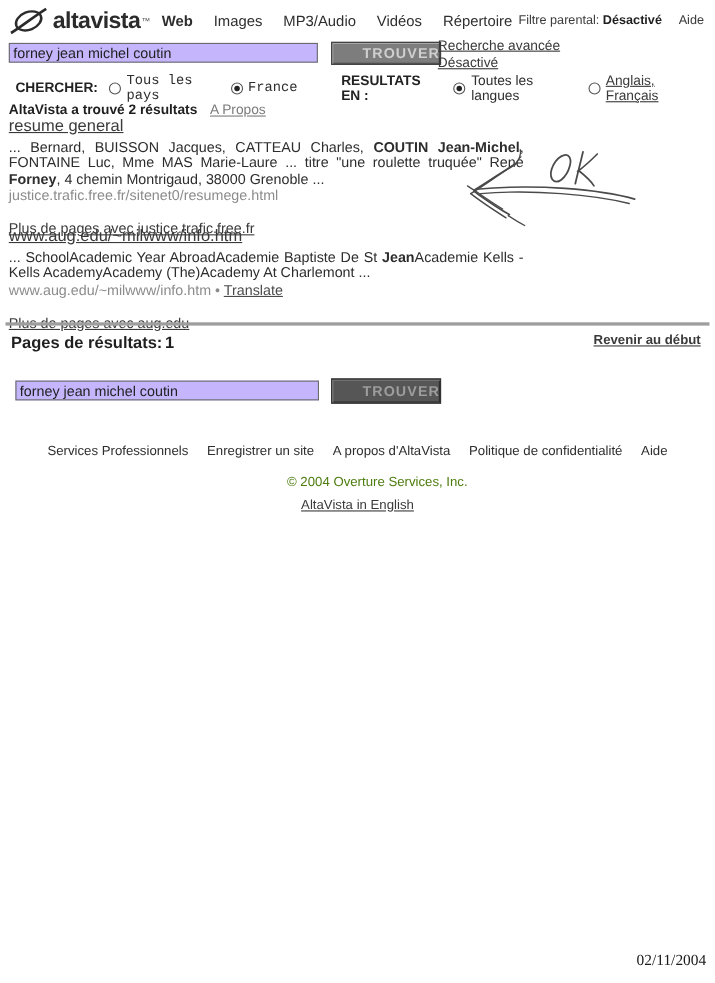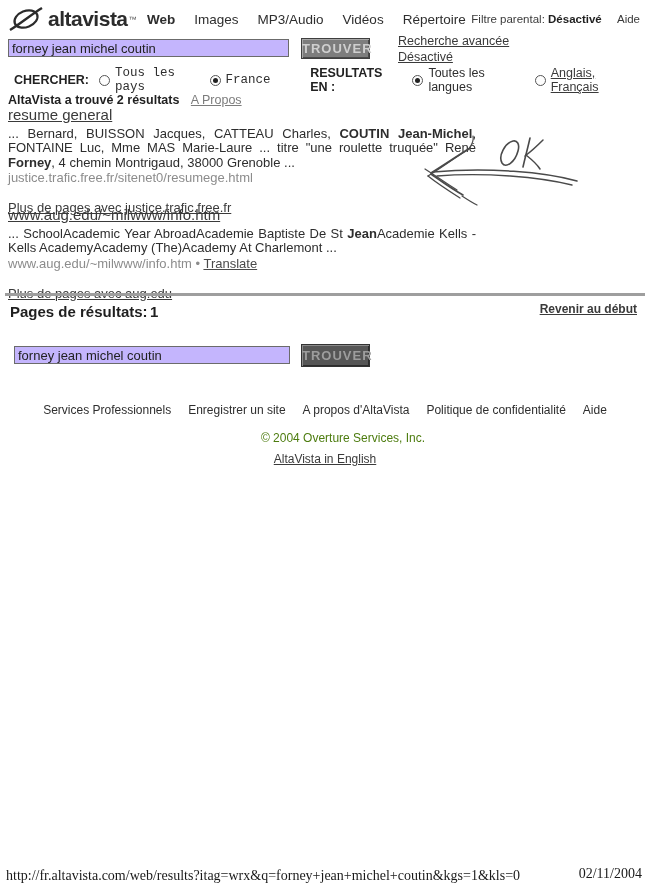--- a/index.html
+++ b/index.html
@@ -15,21 +15,21 @@
   .top-nav .nav-item { cursor:pointer; }
   .top-nav .nav-item.active { font-weight:bold; }
   .parental { position:absolute; right:10px; top:13px; font-size:11.5px; color:#3a3a3a; }
   .parental b { color:#1f1f1f; }
   .parental .aide { margin-left:12px; cursor:pointer; }
 
   
   .search-input { position:absolute; left:8px; width:281px; height:18px; border:1px solid #6b6b6b; font-family:"Liberation Sans",sans-serif; font-size:13px; color:#222; padding:0 3px; background:#c4b5fd; }
   .si-top { top:39px; }
   .si-bottom { left:14px; top:346px; width:276px; }
-  .btn { position:absolute; width:69px; height:21px; font-family:"Liberation Sans",sans-serif; font-weight:bold; font-size:13px; letter-spacing:1px; text-align:right; line-height:19px; cursor:pointer; }
+  .btn { position:absolute; width:100px; height:21px; font-family:"Liberation Sans",sans-serif; font-weight:bold; font-size:13px; letter-spacing:1px; text-align:right; line-height:19px; cursor:pointer; }
   .btn-top { left:301px; top:38px; background:#7d7d7d; color:#cfcfcf; border:1px solid #3f3f3f; box-shadow:inset 1px 1px 0 #a8a8a8, inset -1px -1px 0 #4a4a4a; }
   .btn-bottom { left:301px; top:344px; height:23px; line-height:21px; background:#565656; color:#9d9d9d; border:1px solid #333; box-shadow:inset 1px 1px 0 #8a8a8a, inset -1px -1px 0 #2d2d2d; }
   .adv-links { position:absolute; left:398px; top:33px; font-size:12.5px; line-height:16px; }
   .adv-links a { display:block; }
 
   a, .linklike { color:#3a3a3a; text-decoration:underline; cursor:pointer; }
 
   
   .options-row { position:absolute; left:14px; top:66px; display:flex; align-items:center; font-size:12.5px; color:#2e2e2e; }
   .opt-label { font-weight:bold; color:#222; margin-right:10px; }
@@ -180,16 +180,15 @@
       <span class="f-item">Enregistrer un site</span>
       <span class="f-item">A propos d'AltaVista</span>
       <span class="f-item">Politique de confidentialité</span>
       <span class="f-item">Aide</span>
     </div>
   <div class="copyright">© 2004 Overture Services, Inc.</div>
   <div class="english-link">
     <a>AltaVista in English</a>
   </div>
 
-  <div class="print-url">http://fr.altavista.com/web/results?itag=wrx&amp;q=forney+jean+michel+coutin&amp;kgs=1&amp;kls=0</div>
   <div class="print-date">02/11/2004</div>
 
 </div>
 
 </body></html>

